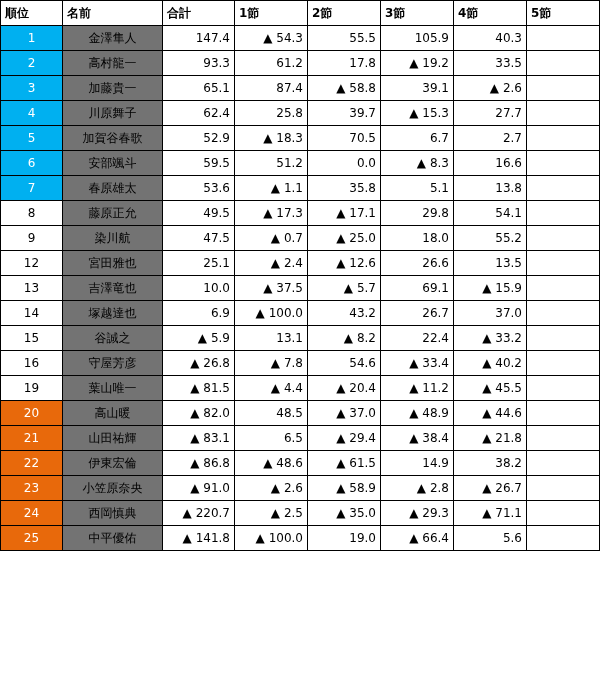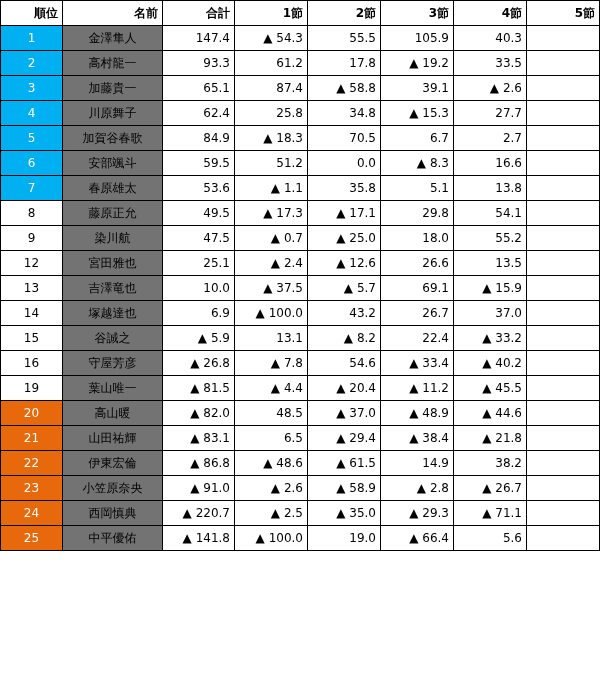--- a/index.html
+++ b/index.html
@@ -23,21 +23,21 @@
     font-size: 12px;
     height: 25px;
     padding: 0 4px;
     box-sizing: border-box;
     overflow: hidden;
     white-space: nowrap;
   }
   thead th {
     background: #ffffff;
     font-weight: bold;
-    text-align: right;
+    text-align: left;
     font-size: 13px;
   }
   col.c-rank   { width: 62px; }
   col.c-name   { width: 100px; }
   col.c-total  { width: 72px; }
   col.c-sec    { width: 73px; }
 
   td.rank-cell {
     text-align: center;
     font-size: 13px;
@@ -114,29 +114,29 @@
         <td class="num-cell">▲ 58.8</td>
         <td class="num-cell">39.1</td>
         <td class="num-cell">▲ 2.6</td>
         <td class="empty-cell"></td>
       </tr>
       <tr>
         <td class="rank-cell rank-cyan">4</td>
         <td class="name-cell">川原舞子</td>
         <td class="num-cell">62.4</td>
         <td class="num-cell">25.8</td>
-        <td class="num-cell">34.8</td>
+        <td class="num-cell">39.7</td>
         <td class="num-cell">▲ 15.3</td>
         <td class="num-cell">27.7</td>
         <td class="empty-cell"></td>
       </tr>
       <tr>
         <td class="rank-cell rank-cyan">5</td>
         <td class="name-cell">加賀谷春歌</td>
-        <td class="num-cell">84.9</td>
+        <td class="num-cell">52.9</td>
         <td class="num-cell">▲ 18.3</td>
         <td class="num-cell">70.5</td>
         <td class="num-cell">6.7</td>
         <td class="num-cell">2.7</td>
         <td class="empty-cell"></td>
       </tr>
       <tr>
         <td class="rank-cell rank-cyan">6</td>
         <td class="name-cell">安部颯斗</td>
         <td class="num-cell">59.5</td>

